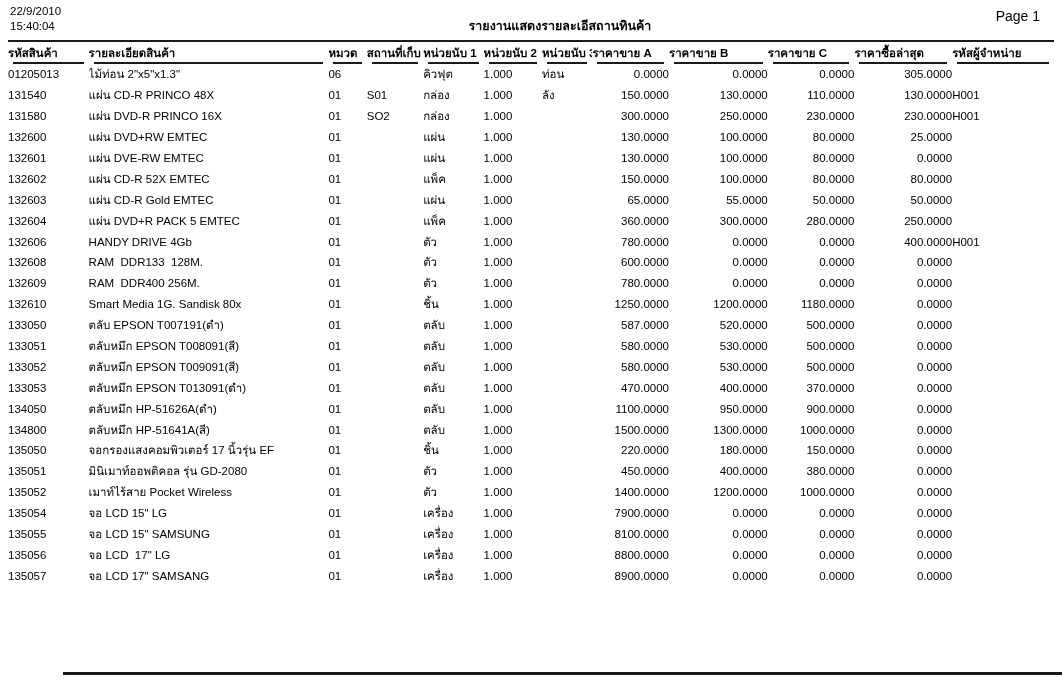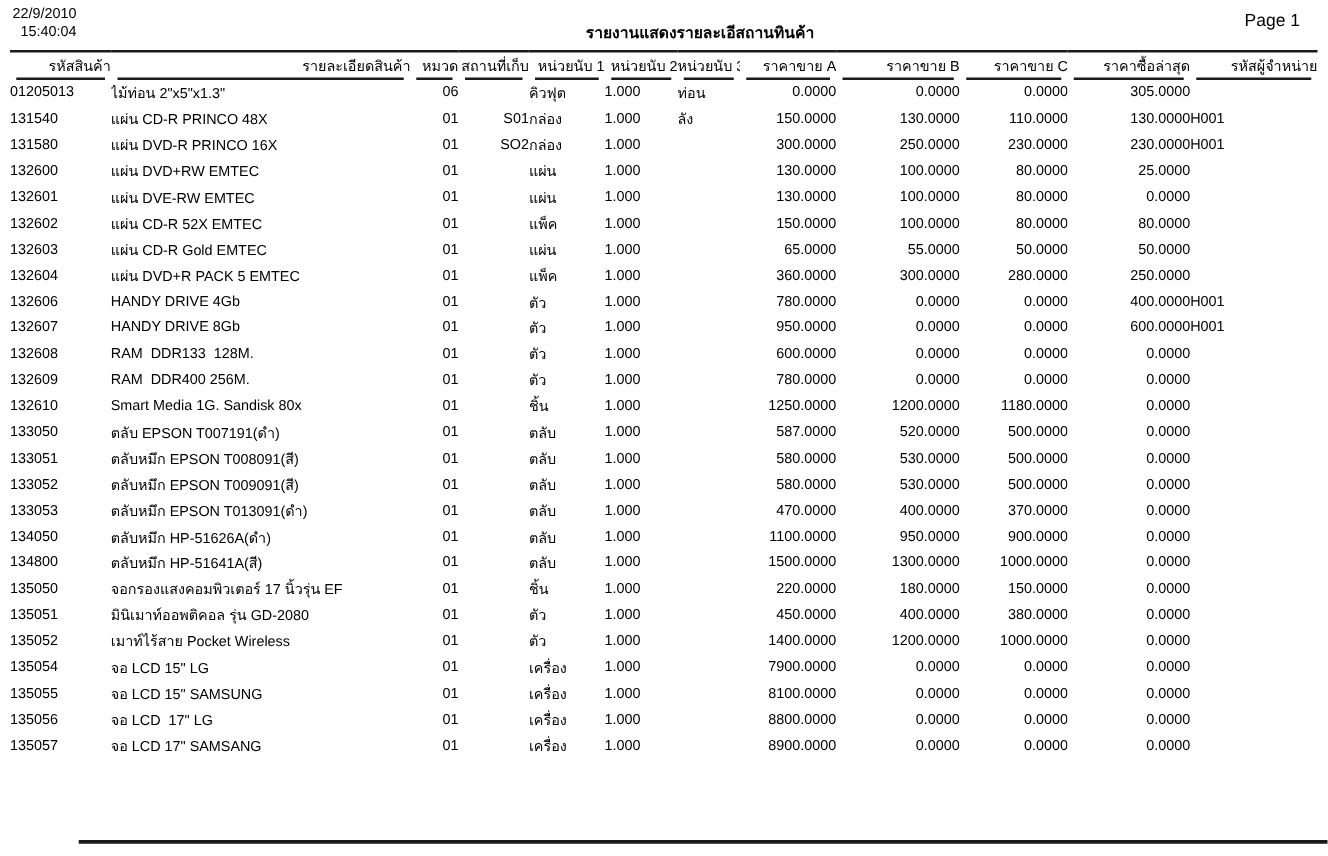--- a/index.html
+++ b/index.html
@@ -3,46 +3,45 @@
 <meta charset="utf-8">
 <style>
   html, body { margin:0; padding:0; }
   body {
     width:1062px; height:685px; background:#ffffff; color:#000;
     font-family:"Liberation Sans", sans-serif; position:relative; overflow:hidden;
   }
   .datetime {
     position:absolute; top:4px; left:10px; font-size:11.5px; line-height:15px;
     white-space:pre-line;
-    text-align:right;
   }
   .title {
     position:absolute; top:16px; left:560px; transform:translateX(-50%);
     font-size:12.5px; font-weight:bold; white-space:nowrap;
   }
   .pagenum {
     position:absolute; top:8px; right:22px; font-size:14px;
   }
   table.report {
     position:absolute; top:40px; left:8px; width:1046px;
     border-collapse:collapse; table-layout:fixed;
   }
   table.report th {
-    font-weight:normal; font-size:11.5px; text-align:right; vertical-align:middle;
+    font-weight:bold; font-size:11.5px; text-align:left; vertical-align:middle;
     height:22px; border-top:2px solid #1a1a1a; white-space:nowrap; overflow:hidden;
     background:linear-gradient(#1a1a1a,#1a1a1a) bottom center / calc(100% - 10px) 2px no-repeat;
     padding:0;
   }
   table.report td {
     font-size:11.5px; height:20.9px; padding:0; vertical-align:middle;
     white-space:pre; overflow:hidden;
   }
   td.c0 { padding-left:4px;margin-left:20px; }
   td.c1 { padding-left:2px; }
-  td.c2, td.c3 { text-align:right; }
+  td.c2, td.c3 { text-align:left; }
   td.c4, td.c5, td.c6 { text-align:left; }
   td.c7, td.c8, td.c9, td.c10 { text-align:right; padding-right:4px; }
   td.c11 { padding-left:10px; }
   .bottom-rule {
     position:absolute; top:672px; left:63px; right:0; height:3px; background:#1a1a1a;
   }
 </style>
 </head>
 <body>
 
@@ -206,34 +205,20 @@
           <td class="c4">ตัว</td>
           <td class="c5">1.000</td>
           <td class="c6"></td>
           <td class="c7">780.0000</td>
           <td class="c8">0.0000</td>
           <td class="c9">0.0000</td>
           <td class="c10">400.0000</td>
           <td class="c11">H001</td>
         </tr>
         <tr>
-          <td class="c0">132607</td>
-          <td class="c1">HANDY DRIVE 8Gb</td>
-          <td class="c2">01</td>
-          <td class="c3"></td>
-          <td class="c4">ตัว</td>
-          <td class="c5">1.000</td>
-          <td class="c6"></td>
-          <td class="c7">950.0000</td>
-          <td class="c8">0.0000</td>
-          <td class="c9">0.0000</td>
-          <td class="c10">600.0000</td>
-          <td class="c11">H001</td>
-        </tr>
-        <tr>
           <td class="c0">132608</td>
           <td class="c1">RAM  DDR133  128M.</td>
           <td class="c2">01</td>
           <td class="c3"></td>
           <td class="c4">ตัว</td>
           <td class="c5">1.000</td>
           <td class="c6"></td>
           <td class="c7">600.0000</td>
           <td class="c8">0.0000</td>
           <td class="c9">0.0000</td>

